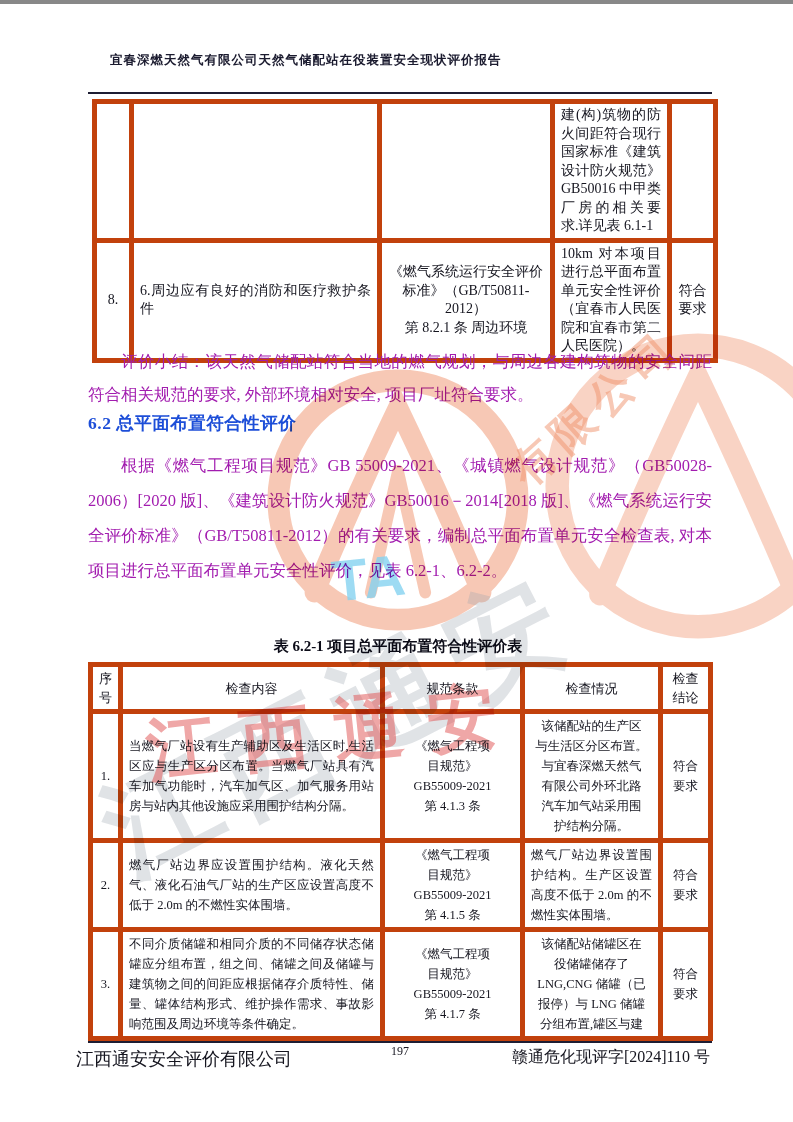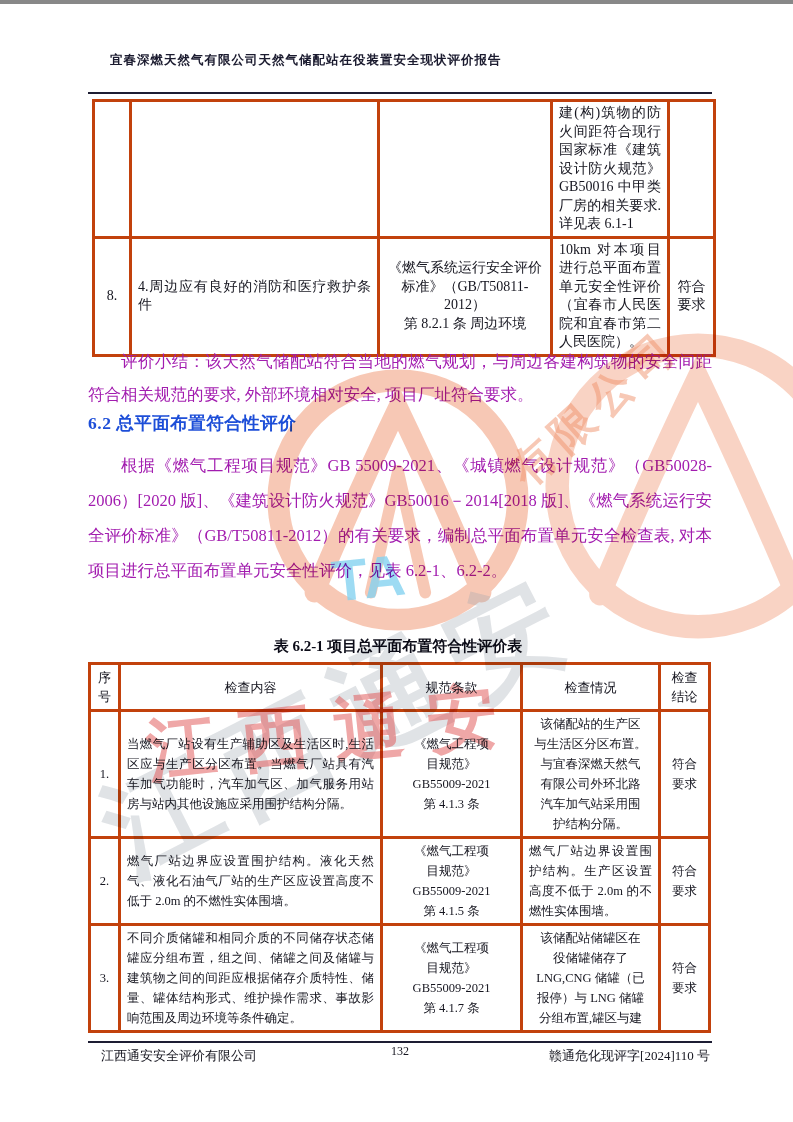--- a/index.html
+++ b/index.html
@@ -13,21 +13,21 @@
   .doc-header-title {
     position:absolute; top:48px; left:110px;
     font-size:12.5px; font-weight:bold; letter-spacing:1px; color:#1b1b2f;
   }
   .doc-header-rule {
     position:absolute; top:88px; left:88px; width:624px; height:2px; background:#1d1d33;
   }
   
   table.tbl { border-collapse:collapse; table-layout:fixed; }
   table.tbl td, table.tbl th {
-    border:3px solid #c2410c; padding:2px 6px; vertical-align:middle;
+    border:5px solid #c2410c; padding:2px 6px; vertical-align:middle;
     font-weight:normal; color:#15151f; overflow:hidden;
   }
   .top-table { position:absolute; top:95px; left:92px; width:621px; font-size:14px; line-height:18.5px; }
   .top-table td { text-align:center; }
   .top-table td.left { text-align:justify; text-align-last:left; }
   .main-table { position:absolute; top:658px; left:88px; width:620px; font-size:12.5px; line-height:20px; }
   .main-table th { font-size:13px; line-height:19px; text-align:center; }
   .main-table td { text-align:center; }
   .main-table td.left { text-align:justify; text-align-last:left; }
   .pre { white-space:pre-line; }
@@ -41,23 +41,23 @@
     position:absolute; top:407px; left:88px;
     font-size:17.5px; font-weight:bold; color:#1d4ed8; letter-spacing:0.5px;
   }
   .body-para { top:444px; line-height:35px; text-indent:2em; }
   .table-caption {
     position:absolute; top:633px; left:88px; width:620px;
     font-size:15px; font-weight:bold; text-align:center; color:#0c0c18;
   }
   
   .footer-rule { position:absolute; top:1037px; left:88px; width:624px; height:2px; background:#1d1d33; }
-  .footer-company { position:absolute; top:1043px; left:101px; font-size:13px; }
+  .footer-company { position:absolute; top:1043px; left:76px; font-size:18px; }
   .footer-page { position:absolute; top:1040px; left:88px; width:624px; text-align:center; font-size:12px; }
-  .footer-docno { position:absolute; top:1043px; right:83px; font-size:13px; }
+  .footer-docno { position:absolute; top:1043px; right:83px; font-size:16px; }
   
   .watermark {
     position:absolute; inset:0; pointer-events:none; z-index:5;
     mix-blend-mode:multiply; overflow:hidden;
   }
   .wm-logo { position:absolute; left:262px; top:360px; opacity:0.5; }
   .wm-logo2 { position:absolute; left:538px; top:322px; opacity:0.4; }
   .wm-blue {
     position:absolute; left:332px; top:540px;
     font-family:"Liberation Sans",sans-serif; font-weight:bold; font-size:58px;
@@ -95,21 +95,21 @@
     <tbody>
       <tr style="height:130px">
         <td></td>
         <td class="left"></td>
         <td></td>
         <td class="left">建(构)筑物的防火间距符合现行国家标准《建筑设计防火规范》GB50016 中甲类厂房的相关要求.详见表 6.1-1</td>
         <td></td>
       </tr>
       <tr style="height:110px">
         <td>8.</td>
-        <td class="left">4.周边应有良好的消防和医疗救护条件</td>
+        <td class="left">6.周边应有良好的消防和医疗救护条件</td>
         <td class="pre">《燃气系统运行安全评价
 标准》（GB/T50811-2012）
 第 8.2.1 条  周边环境</td>
         <td class="left">10km 对本项目进行总平面布置单元安全性评价（宜春市人民医院和宜春市第二人民医院）。</td>
         <td>符合要求</td>
       </tr>
     </tbody>
   </table>
 
   <div class="para summary-para">评价小结：该天然气储配站符合当地的燃气规划，与周边各建构筑物的安全间距符合相关规范的要求, 外部环境相对安全, 项目厂址符合要求。</div>
@@ -176,21 +176,21 @@
 LNG,CNG 储罐（已
 报停）与 LNG 储罐
 分组布置,罐区与建</td>
         <td>符合要求</td>
       </tr>
     </tbody>
   </table>
 
   <div class="footer-rule"></div>
   <div class="footer-company">江西通安安全评价有限公司</div>
-  <div class="footer-page">132</div>
+  <div class="footer-page">197</div>
   <div class="footer-docno">赣通危化现评字[2024]110 号</div>
 
   <div class="watermark">
     <svg class="wm-logo" width="272" height="272" viewBox="0 0 300 300">
       <circle cx="150" cy="150" r="132" fill="none" stroke="#f0926c" stroke-width="24"></circle>
       <path d="M58,252 C98,158 126,98 150,48 C174,98 202,158 242,252" fill="none" stroke="#f0926c" stroke-width="22" stroke-linecap="round"></path>
       <path d="M150,118 L120,252 M150,118 L180,252" fill="none" stroke="#f0926c" stroke-width="13" stroke-linecap="round"></path>
     </svg>
     <svg class="wm-logo2" width="320" height="320" viewBox="0 0 300 300">
       <circle cx="150" cy="150" r="132" fill="none" stroke="#f0926c" stroke-width="22"></circle>

